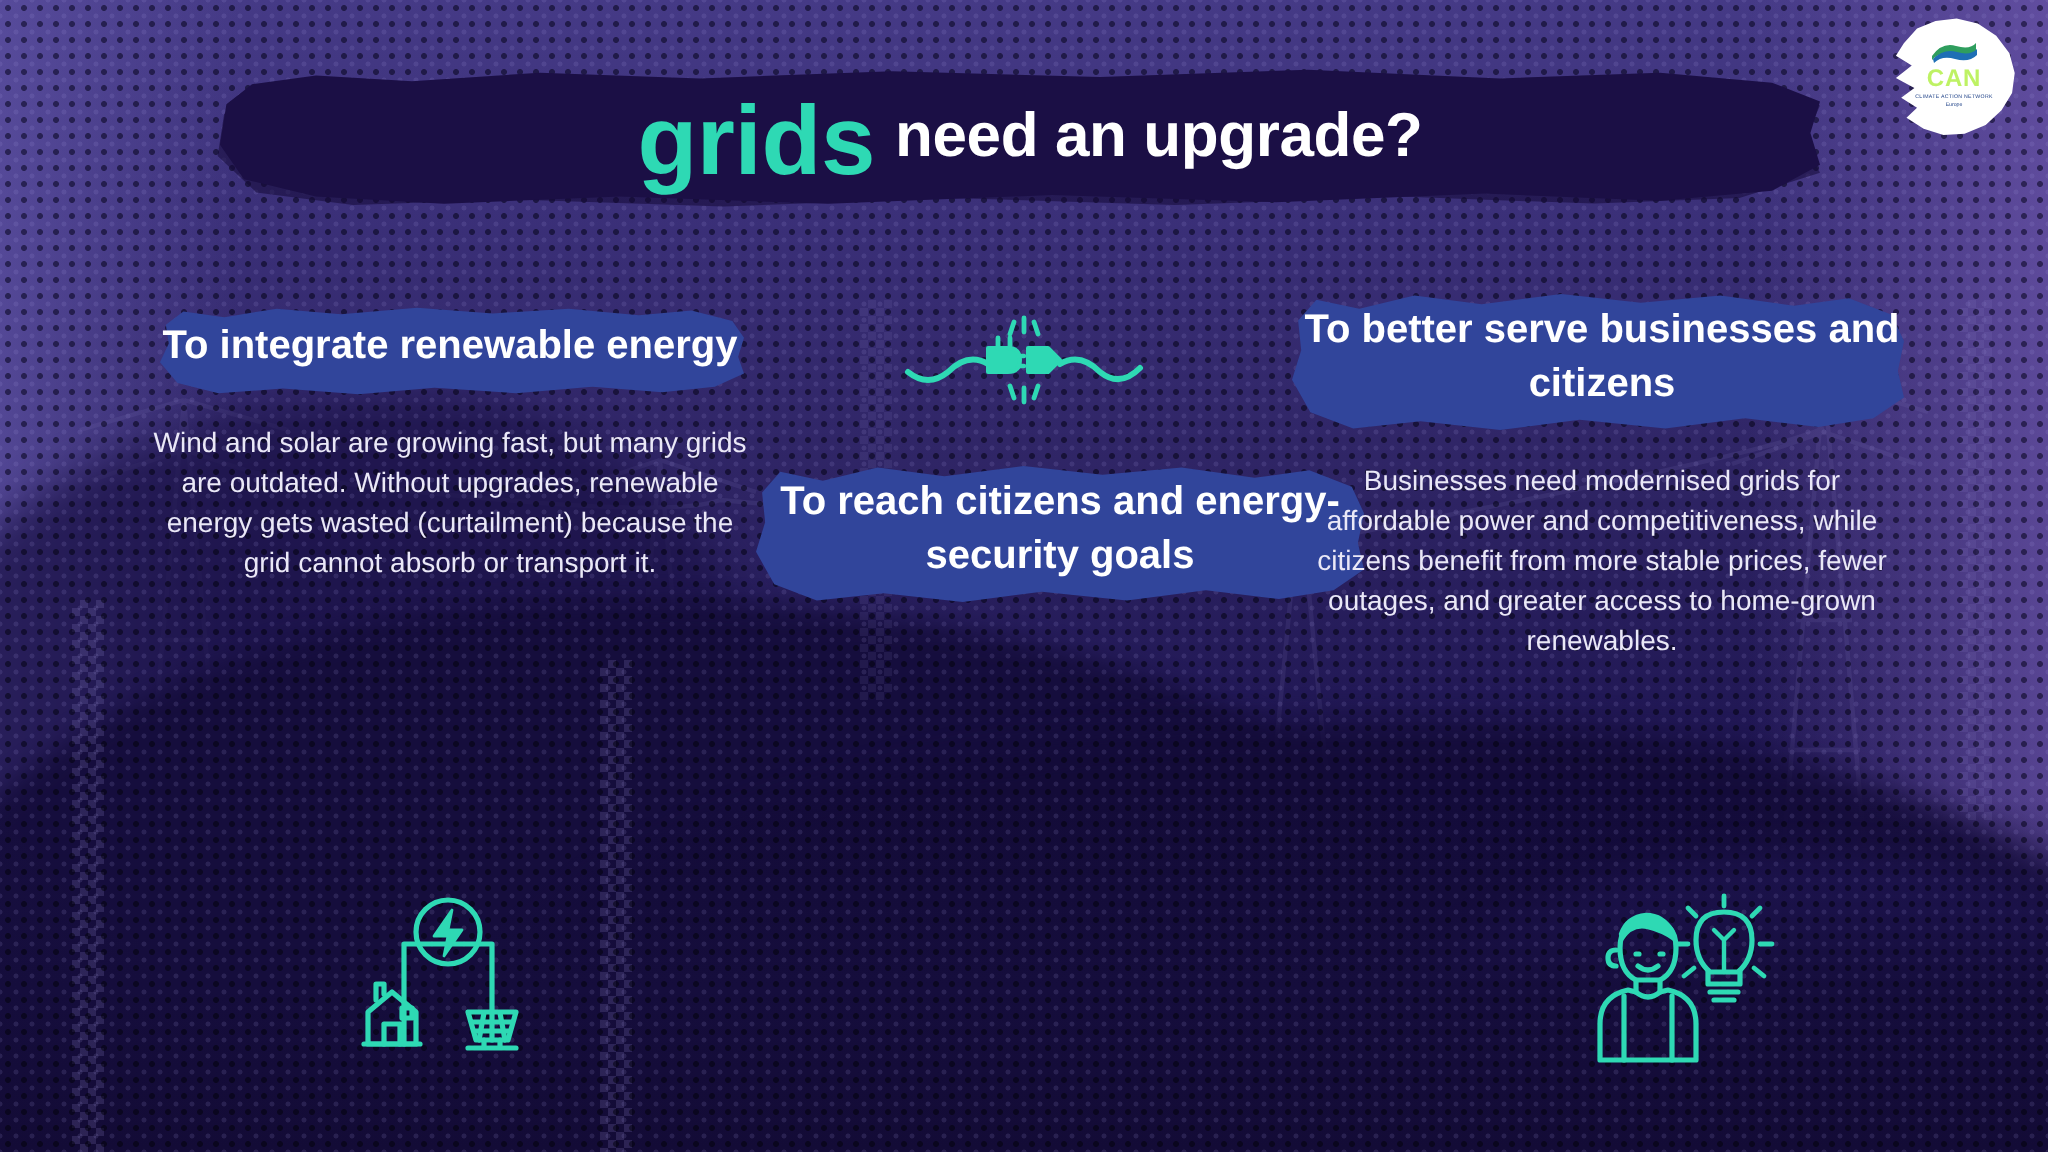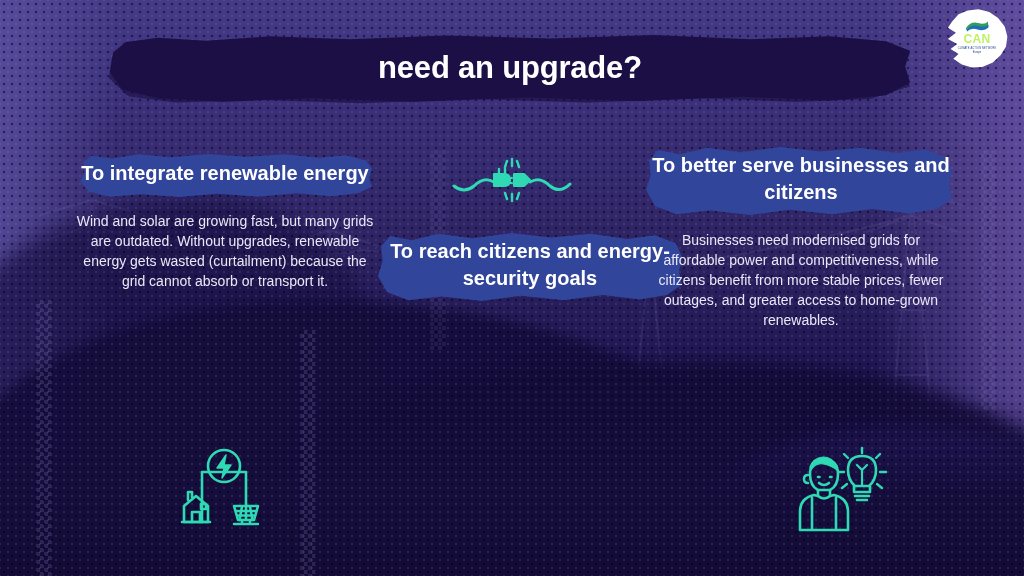--- a/index.html
+++ b/index.html
@@ -208,20 +208,21 @@
   <div class="checker" style="left:300px;top:330px;height:246px;"></div>
   <div class="checker" style="left:430px;top:150px;height:200px;opacity:.3;"></div>
   <div class="checker" style="left:980px;top:150px;height:260px;opacity:.35;"></div>
 
   <div class="halftone"></div>
   <div class="halftone2"></div>
 
   <div class="title-banner-shadow"></div>
   <div class="title-banner"></div>
   <div class="title-text">
+    <span class="grids">grids</span>
     <span>need an upgrade?</span>
   </div>
 
   <div class="logo-wrap">
     <div class="logo-blob"></div>
     <div class="logo-inner">
       <svg class="logo-swoosh" viewBox="0 0 52 26">
         <path d="M4 18 Q 14 4 28 8 Q 42 12 48 5 L48 13 Q 40 21 26 17 Q 12 13 4 22 Z" fill="#2f9e5e"></path>
         <path d="M5 21 Q 16 10 29 14 Q 42 18 49 11 L49 17 Q 41 25 27 21 Q 14 17 6 25 Z" fill="#1e6fb5"></path>
       </svg>

